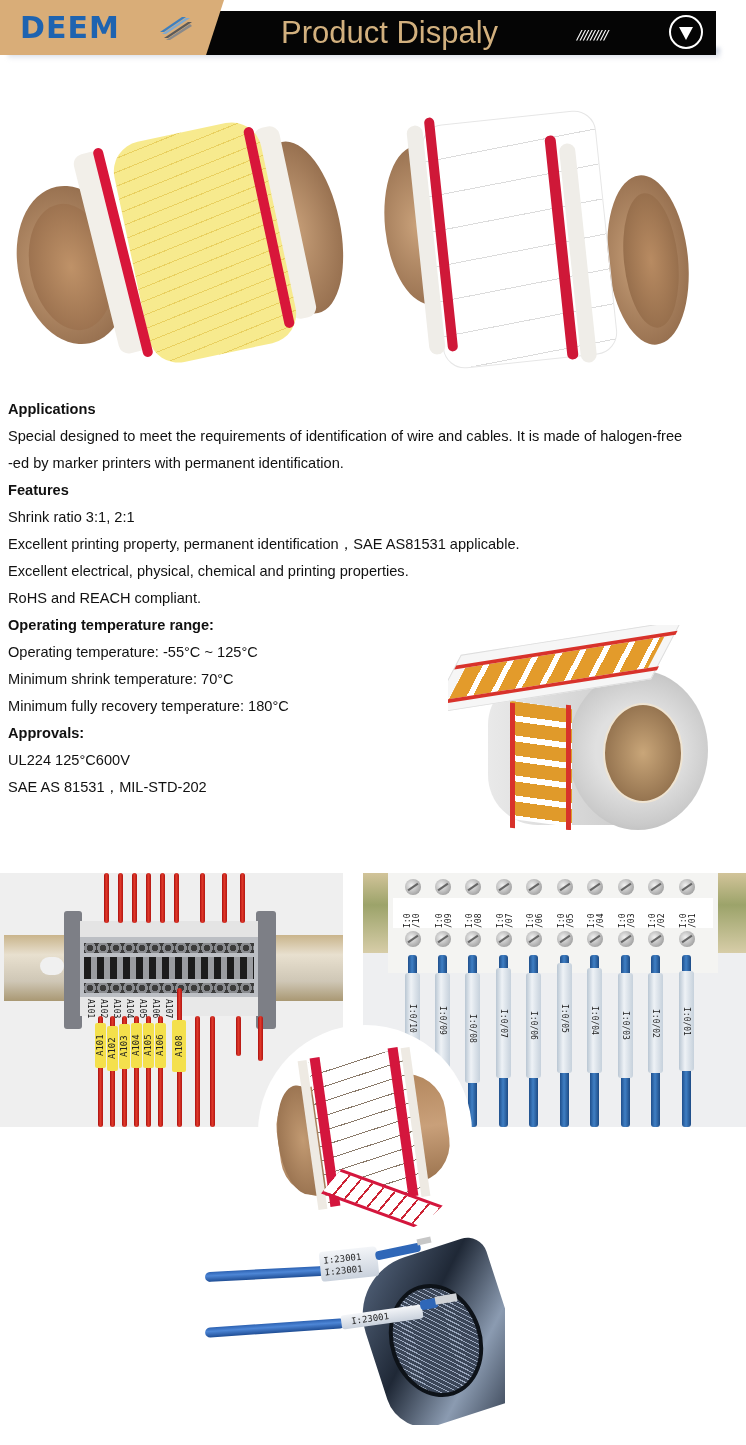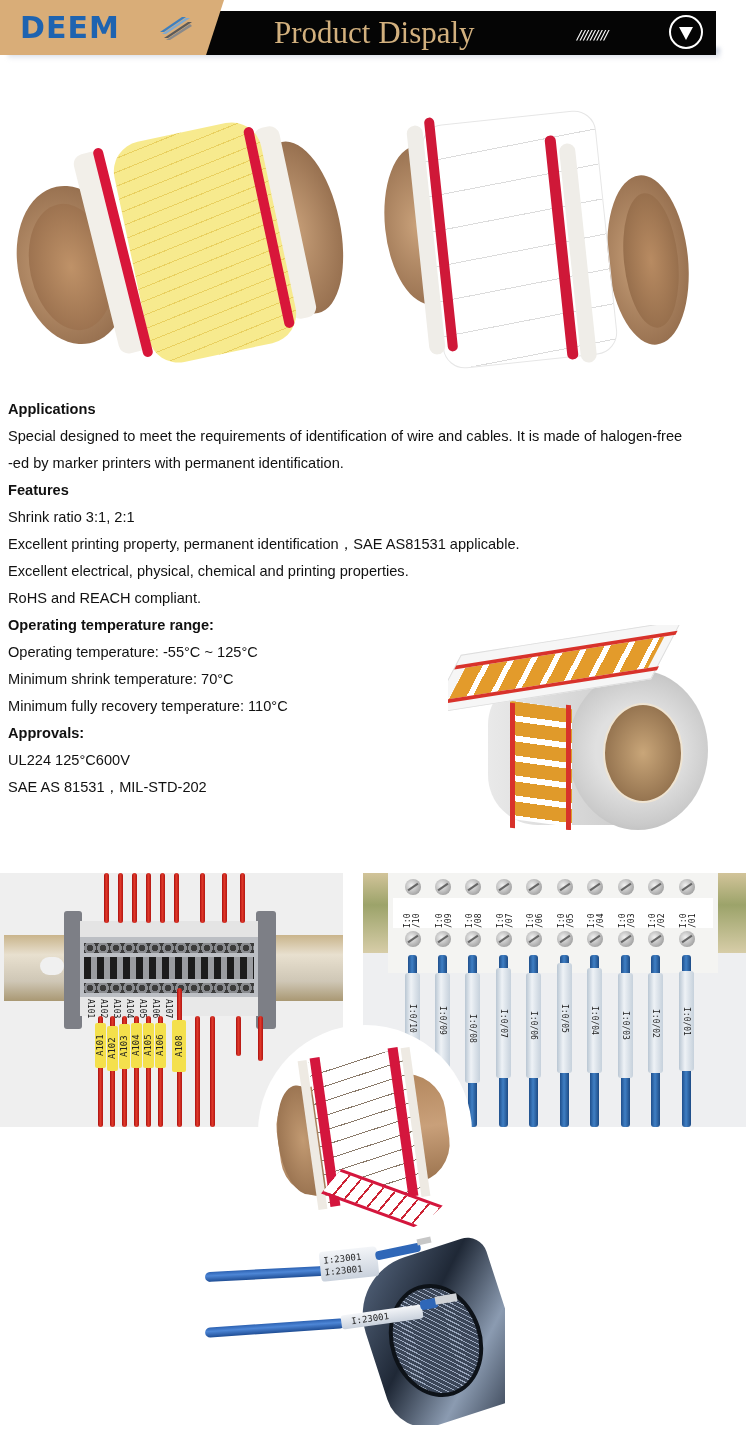--- a/index.html
+++ b/index.html
@@ -9,21 +9,21 @@
   
   .banner { position: absolute; left: 0; top: 0; width: 746px; height: 66px; }
   .banner-shadow { position: absolute; left: 8px; top: 48px; width: 712px; height: 12px;
     background: linear-gradient(#b9c3d6, rgba(200,210,228,0)); filter: blur(2px); }
   .banner-black { position: absolute; left: 190px; top: 11px; width: 526px; height: 44px; background: #050505; }
   .banner-logo-box { position: absolute; left: 0; top: 0; width: 224px; height: 55px; background: #d9ad78;
     clip-path: polygon(0 0, 100% 0, 92% 100%, 0 100%); }
   .logo-text { position: absolute; left: 20px; top: 12px; font-family: "DejaVu Sans", sans-serif; font-weight: bold;
     font-size: 30px; letter-spacing: 1px; color: #1e63b0; line-height: 32px; }
   .logo-mark { position: absolute; left: 160px; top: 16px; width: 32px; height: 24px; }
-  .banner-title { position: absolute; left: 274px; top: 12px; font-family: Liberation Serif, serif; font-size: 31px;
+  .banner-title { position: absolute; left: 281px; top: 12px; font-family: Liberation Sans, sans-serif; font-size: 31px;
     color: #d2b07e; line-height: 42px; letter-spacing: 0px; }
   .banner-hatch { position: absolute; left: 577px; top: 27px; font-family: "DejaVu Sans", sans-serif; font-size: 13px;
     color: #fff; letter-spacing: -1px; font-style: italic; }
   .banner-down { position: absolute; left: 669px; top: 15px; width: 34px; height: 34px; border: 2px solid #fff;
     border-radius: 50%; }
   .banner-down::after { content: ""; position: absolute; left: 8px; top: 10px; border-left: 7px solid transparent;
     border-right: 7px solid transparent; border-top: 13px solid #fff; }
 
   
   .panel { position: absolute; overflow: hidden; }
@@ -101,21 +101,21 @@
   <div class="p">Special designed to meet the requirements of identification of wire and cables. It is made of halogen-free</div>
   <div class="p">-ed by marker printers with permanent identification.</div>
   <div class="h">Features</div>
   <div class="p">Shrink ratio 3:1, 2:1</div>
   <div class="p">Excellent printing property, permanent identification，SAE AS81531 applicable.</div>
   <div class="p">Excellent electrical, physical, chemical and printing properties.</div>
   <div class="p">RoHS and REACH compliant.</div>
   <div class="h">Operating temperature range:</div>
   <div class="p">Operating temperature: -55°C ~ 125°C</div>
   <div class="p">Minimum shrink temperature: 70°C</div>
-  <div class="p">Minimum fully recovery temperature: 110°C</div>
+  <div class="p">Minimum fully recovery temperature: 180°C</div>
   <div class="h">Approvals:</div>
   <div class="p">UL224 125°C600V</div>
   <div class="p">SAE AS 81531，MIL-STD-202</div>
 </div>
 
 <div class="panel" style="left:448px;top:625px;width:262px;height:205px;">
 
   <div style="position:absolute;left:40px;top:50px;width:215px;height:150px;border-radius:60px 90px 90px 60px;
        background:linear-gradient(90deg,#e9e9e9,#cfcfcf 60%,#b9b9b9);"></div>
   <div style="position:absolute;left:120px;top:45px;width:140px;height:160px;border-radius:50%;

